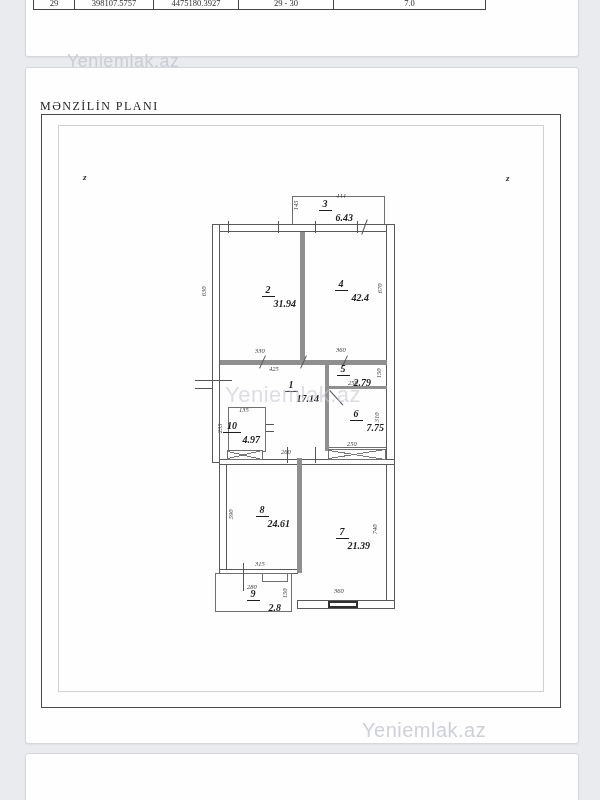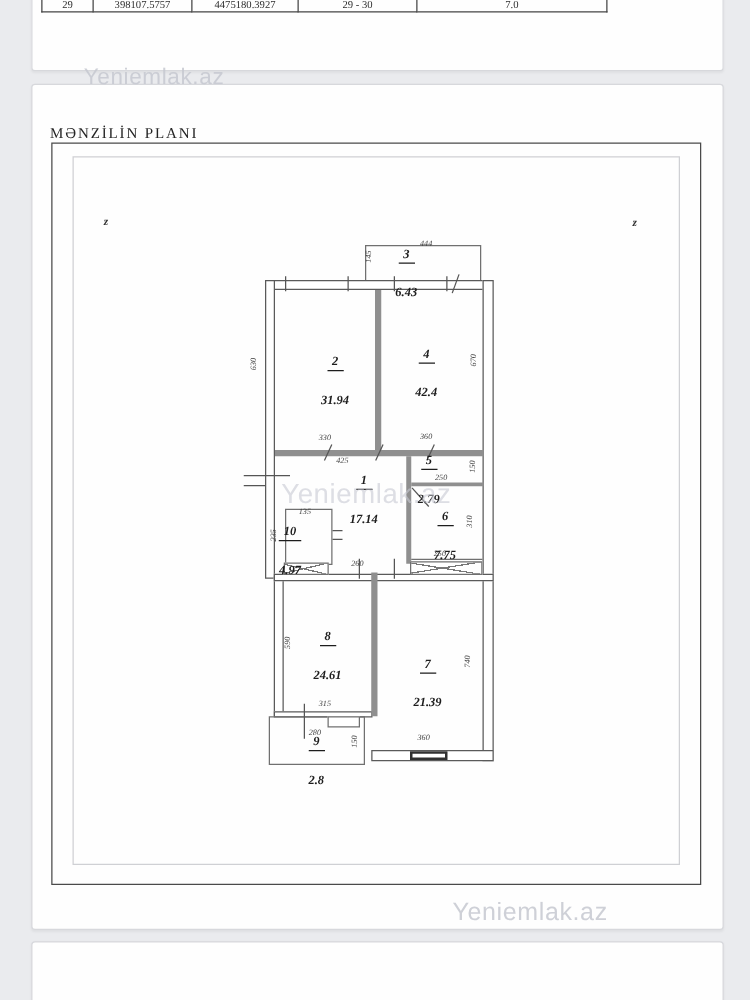--- a/index.html
+++ b/index.html
@@ -55,21 +55,21 @@
       linear-gradient(to top right,   transparent 0,transparent calc(50% - 1px),#777 calc(50% - 1px),#777 calc(50% + 0px),transparent calc(50% + 0px)),
       linear-gradient(to bottom right,transparent 0,transparent calc(50% - 1px),#777 calc(50% - 1px),#777 calc(50% + 0px),transparent calc(50% + 0px));
   }
   .win{background:#fff;border:2px solid #303030;box-sizing:border-box;}
 
   .room{
     position:absolute;width:56px;margin-left:-28px;text-align:center;
     font:italic bold 10px "Liberation Serif",serif;color:#1d1d1d;line-height:1.15;
   }
   .room .n{display:inline-block;border-bottom:1px solid #1d1d1d;padding:0 4px;}
-  .room .a{display:block;margin-top:18px;}
+  .room .a{display:block;margin-top:1px;text-align:right;}
 
   .dim{
     position:absolute;font:italic 6.5px "Liberation Serif",serif;color:#3d3d3d;
     white-space:nowrap;line-height:1;
   }
   .dim.v{transform:rotate(-90deg);transform-origin:center;}
 
   
   .wm{
     position:absolute;font-family:"Liberation Sans",sans-serif;

